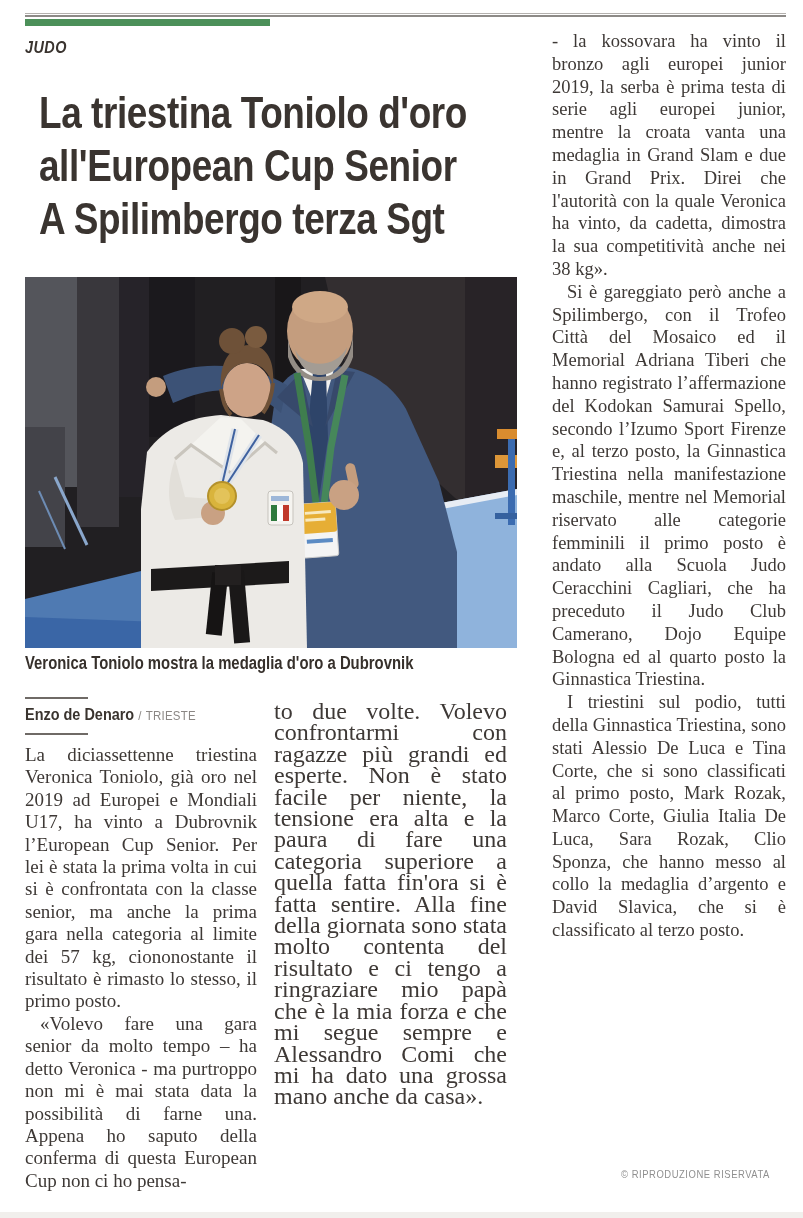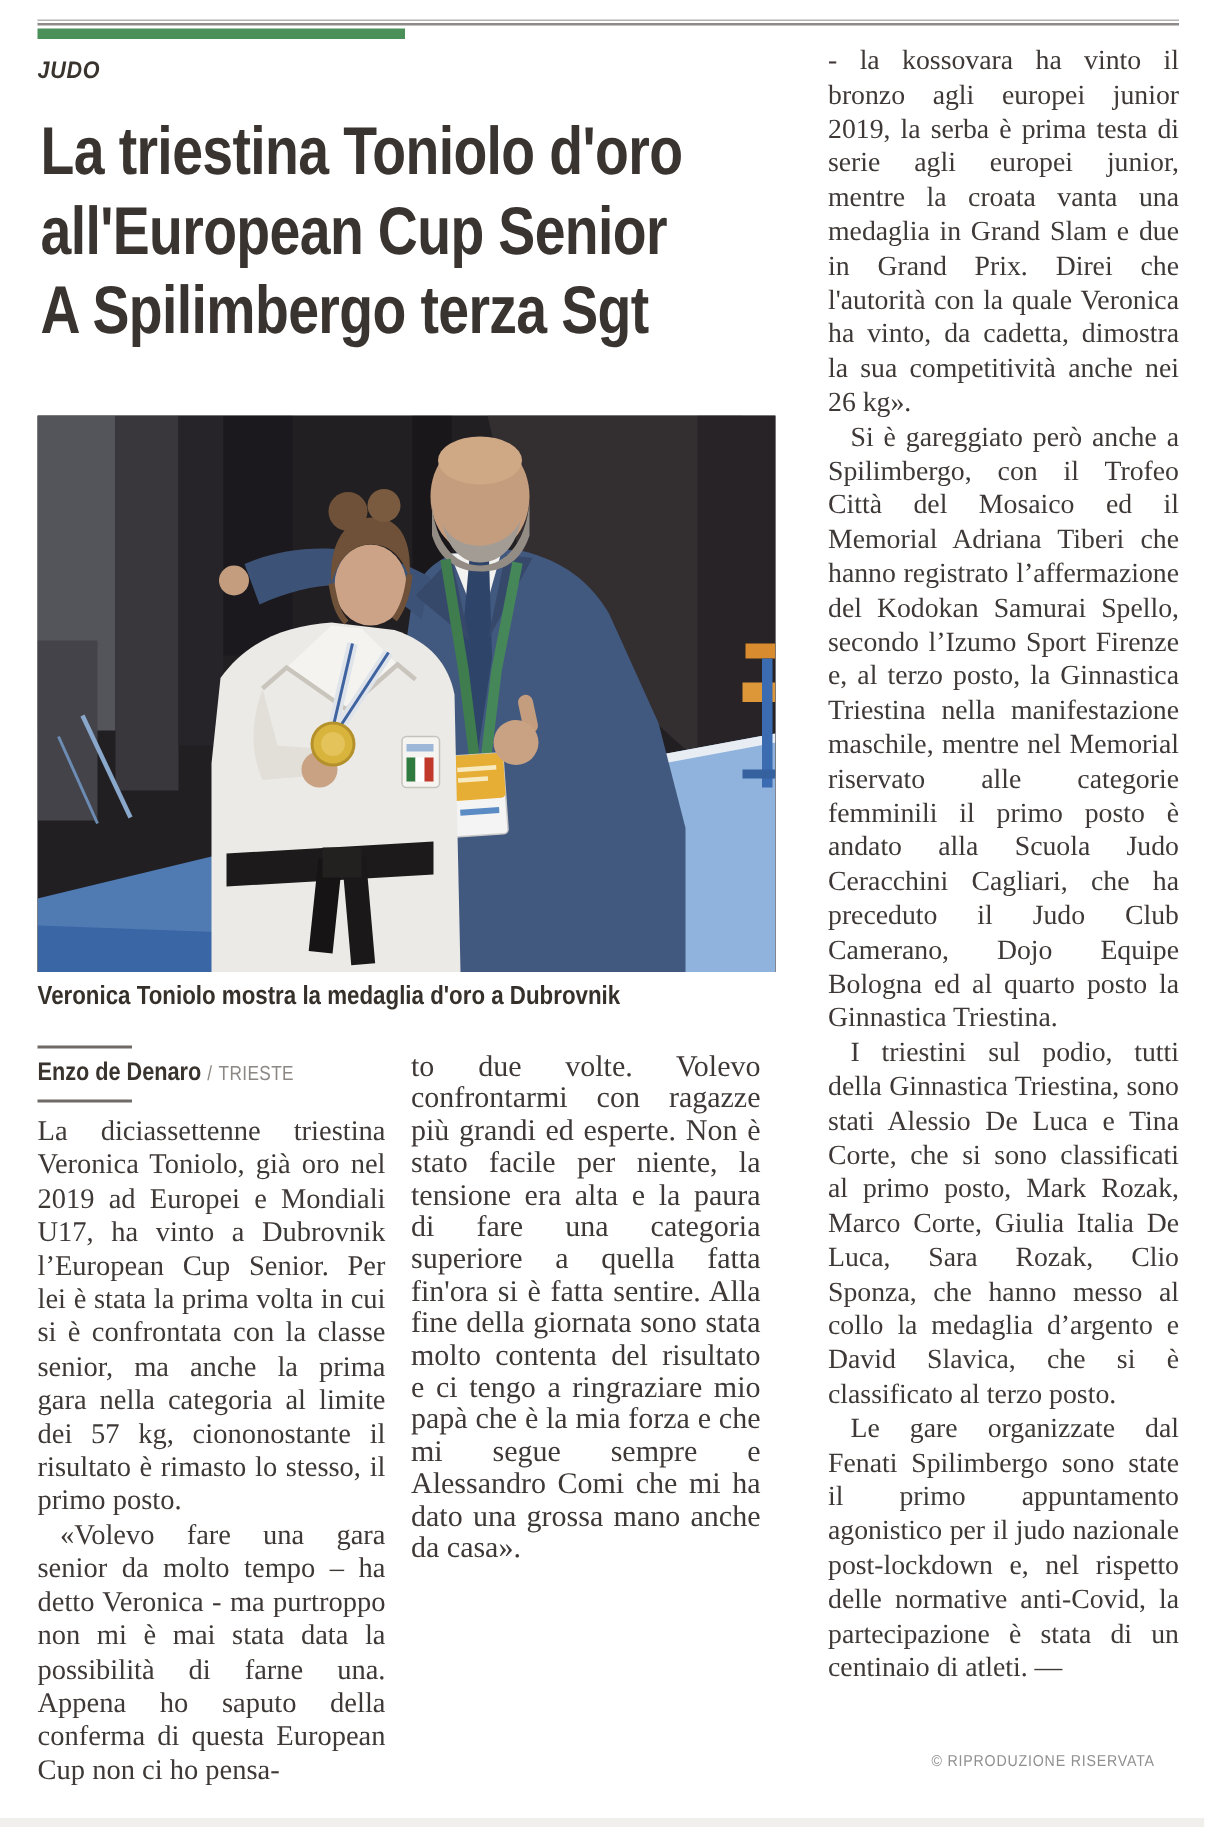--- a/index.html
+++ b/index.html
@@ -32,39 +32,39 @@
   .bodycol{
     position:absolute;
     text-align:justify;
     color:#3e3936;
     font-family:"Liberation Serif",serif;
     overflow:hidden;
   }
   .bodycol p{margin:0;padding:0;}
   .bodycol p.ind{text-indent:15px;}
   #col1{left:25px;top:744px;width:232px;height:474px;font-size:19px;line-height:22.4px;}
-  #col2{left:274px;top:701px;width:233px;height:517px;font-size:20px;line-height:21.4px;}
+  #col2{left:274px;top:701px;width:233px;height:517px;font-size:24px;line-height:21.4px;}
   #col3{left:552px;top:30px;width:234px;height:1148px;font-size:18.5px;line-height:22.8px;}
   
   #footer{right:17px;top:1168px;font-size:10.5px;color:#8f8f8f;letter-spacing:.6px;}
   #bottom-edge{left:0;top:1212px;width:803px;height:6px;background:#f1efec;}
 </style>
 </head>
 <body>
 
 <div id="page">
 
   <div class="abs" id="top-rule"></div>
   <div class="abs" id="kicker-bar"></div>
 
   <div class="abs" id="kicker">
     <span class="cond90">JUDO</span>
   </div>
 
-  <h1 class="abs" id="headline" style="margin:4px;">
+  <h1 class="abs" id="headline" style="margin:16px;">
     <span class="hl"><span class="cond">La triestina Toniolo d'oro</span></span>
     <span class="hl"><span class="cond">all'European Cup Senior</span></span>
     <span class="hl"><span class="cond">A Spilimbergo terza Sgt</span></span>
   </h1>
 
   <figure class="abs" id="photo" style="margin:0;">
     <svg width="492" height="371" viewBox="0 0 492 371" xmlns="http://www.w3.org/2000/svg">
 
       <g>
         <rect x="0" y="0" width="492" height="371" fill="#211f22"></rect>
@@ -183,24 +183,23 @@
   <div class="bodycol" id="col1">
     <p>La diciassettenne triestina Veronica Toniolo, già oro nel 2019 ad Europei e Mondiali U17, ha vinto a Dubrovnik l’European Cup Senior. Per lei è stata la prima volta in cui si è confrontata con la classe senior, ma anche la prima gara nella categoria al limite dei 57 kg, ciononostante il risultato è rimasto lo stesso, il primo posto.</p>
     <p class="ind">«Volevo fare una gara senior da molto tempo – ha detto Veronica - ma purtroppo non mi è mai stata data la possibilità di farne una. Appena ho saputo della conferma di questa European Cup non ci ho pensa-</p>
   </div>
 
   <div class="bodycol" id="col2">
     <p>to due volte. Volevo confrontarmi con ragazze più grandi ed esperte. Non è stato facile per niente, la tensione era alta e la paura di fare una categoria superiore a quella fatta fin'ora si è fatta sentire. Alla fine della giornata sono stata molto contenta del risultato e ci tengo a ringraziare mio papà che è la mia forza e che mi segue sempre e Alessandro Comi che mi ha dato una grossa mano anche da casa».</p>
   </div>
 
   <div class="bodycol" id="col3">
-    <p>- la kossovara ha vinto il bronzo agli europei junior 2019, la serba è prima testa di serie agli europei junior, mentre la croata vanta una medaglia in Grand Slam e due in Grand Prix. Direi che l'autorità con la quale Veronica ha vinto, da cadetta, dimostra la sua competitività anche nei 26 kg».</p>
+    <p>- la kossovara ha vinto il bronzo agli europei junior 2019, la serba è prima testa di serie agli europei junior, mentre la croata vanta una medaglia in Grand Slam e due in Grand Prix. Direi che l'autorità con la quale Veronica ha vinto, da cadetta, dimostra la sua competitività anche nei 38 kg».</p>
     <p class="ind">Si è gareggiato però anche a Spilimbergo, con il Trofeo Città del Mosaico ed il Memorial Adriana Tiberi che hanno registrato l’affermazione del Kodokan Samurai Spello, secondo l’Izumo Sport Firenze e, al terzo posto, la Ginnastica Triestina nella manifestazione maschile, mentre nel Memorial riservato alle categorie femminili il primo posto è andato alla Scuola Judo Ceracchini Cagliari, che ha preceduto il Judo Club Camerano, Dojo Equipe Bologna ed al quarto posto la Ginnastica Triestina.</p>
     <p class="ind">I triestini sul podio, tutti della Ginnastica Triestina, sono stati Alessio De Luca e Tina Corte, che si sono classificati al primo posto, Mark Rozak, Marco Corte, Giulia Italia De Luca, Sara Rozak, Clio Sponza, che hanno messo al collo la medaglia d’argento e David Slavica, che si è classificato al terzo posto.</p>
-    <p class="ind">Le gare organizzate dal Fenati Spilimbergo sono state il primo appuntamento agonistico per il judo nazionale post-lockdown e, nel rispetto delle normative anti-Covid, la partecipazione è stata di un centinaio di atleti. —</p>
   </div>
 
   <div class="abs" id="footer">
     <span class="cond90">© RIPRODUZIONE RISERVATA</span>
   </div>
 
   <div class="abs" id="bottom-edge"></div>
 
 </div>
 

